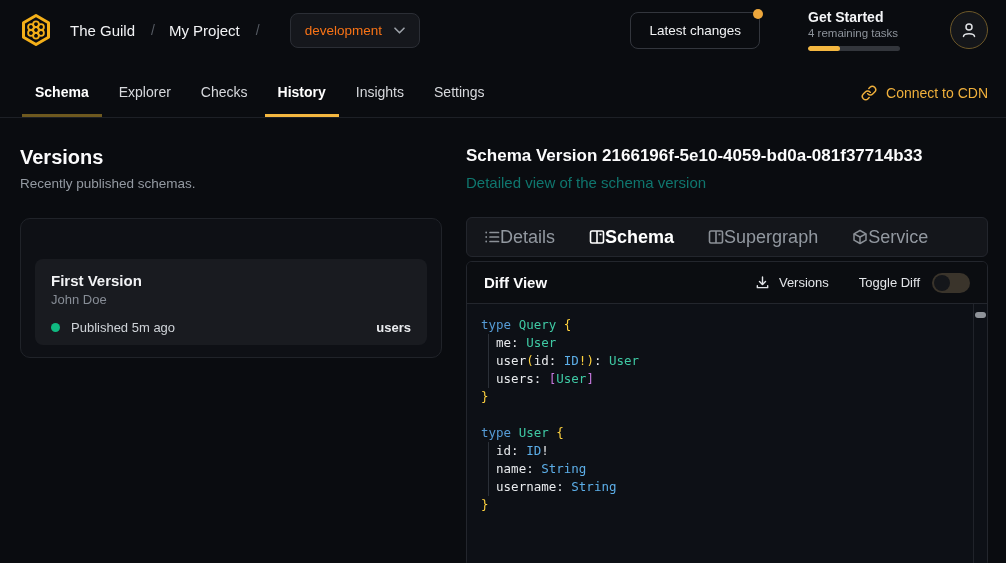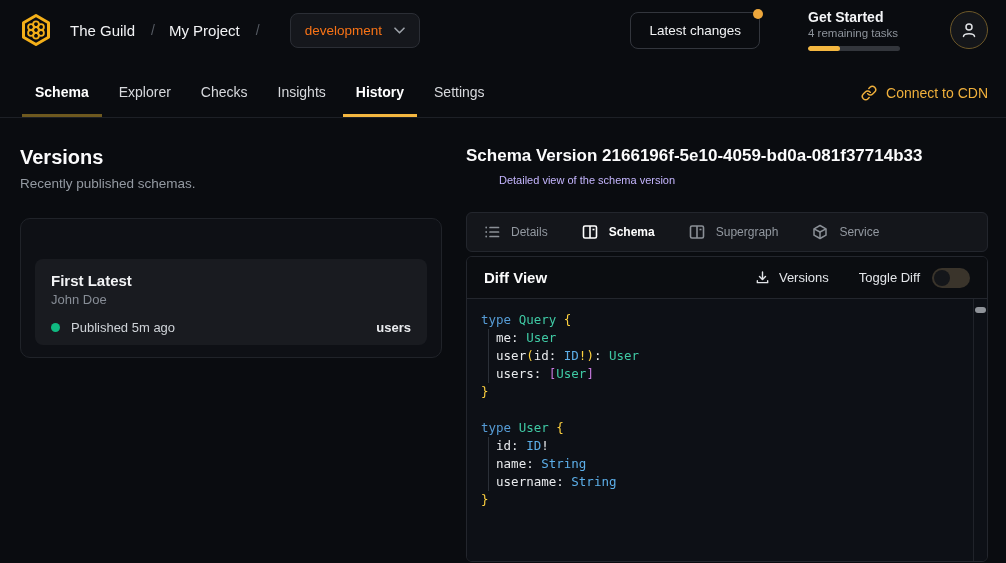--- a/index.html
+++ b/index.html
@@ -83,28 +83,28 @@
     padding: 13px 16px; cursor: pointer;
   }
   .vi-name { font-size: 15px; font-weight: 600; color: #f2f3f5; }
   .vi-author { font-size: 13px; color: #878d96; margin-top: 3px; }
   .vi-row { display: flex; align-items: center; margin-top: 13px; }
   .vi-dot { width: 9px; height: 9px; border-radius: 50%; background: #10b981; }
   .vi-status { font-size: 13px; color: #cfd3d8; margin-left: 11px; }
   .vi-service { margin-left: auto; font-size: 13px; font-weight: 700; color: #e9ebee; }
 
   .detail-title { font-size: 17px; font-weight: 700; color: #fbfbfc; white-space: nowrap; }
-  .detail-sub { font-size: 11px; color: #c4b5fd; margin-top: 8px; margin-left: 33px; }
+  .detail-sub { font-size: 15px; color: #0f766e; margin-top: 8px; }
 
   .tabstrip {
     margin-top: 26px; height: 40px; display: flex; align-items: center;
     background: #14161b; border: 1px solid #23262d; border-radius: 6px;
     padding: 0 17px; gap: 34px;
   }
-  .dtab { display: flex; align-items: center; gap: 11px; font-size: 12px; color: #9298a0; cursor: pointer; }
+  .dtab { display: flex; align-items: center; gap: 0; font-size: 18px; color: #9298a0; cursor: pointer; }
   .dtab svg { stroke: #8b9097; }
   .dtab.active { color: #ffffff; font-weight: 600; }
   .dtab.active svg { stroke: #ffffff; }
 
   .diff-panel {
     margin-top: 4px; border: 1px solid #23262d; border-radius: 6px;
     overflow: hidden; height: 306px; display: flex; flex-direction: column;
   }
   .diff-header {
     height: 41px; flex: 0 0 auto; display: flex; align-items: center;
@@ -200,42 +200,42 @@
         <path d="M3.5 15.5 C3.5 11.8 14.5 11.8 14.5 15.5"></path>
       </svg>
     </span>
   </div>
 </div>
 
 <div class="nav">
   <div class="tab hl-dim">Schema</div>
   <div class="tab">Explorer</div>
   <div class="tab">Checks</div>
+  <div class="tab hl-bright">History</div>
   <div class="tab">Insights</div>
-  <div class="tab hl-bright">History</div>
   <div class="tab">Settings</div>
   <div class="cdn-link">
     <span>
       <svg width="16" height="16" viewBox="0 0 24 24" fill="none" stroke="#f0b03c" stroke-width="2.2" stroke-linecap="round" stroke-linejoin="round">
         <path d="M10 13a5 5 0 0 0 7.54.54l3-3a5 5 0 0 0-7.07-7.07l-1.72 1.71"></path>
         <path d="M14 11a5 5 0 0 0-7.54-.54l-3 3a5 5 0 0 0 7.07 7.07l1.71-1.71"></path>
       </svg>
     </span>
     <span>Connect to CDN</span>
   </div>
 </div>
 
 <div class="main">
 
   <div class="left-col">
     <div class="panel-title">Versions</div>
     <div class="panel-sub">Recently published schemas.</div>
     <div class="versions-card">
       <div class="version-item">
-        <div class="vi-name">First Latest</div>
+        <div class="vi-name">First Version</div>
         <div class="vi-author">John Doe</div>
         <div class="vi-row">
           <span class="vi-dot"></span>
           <span class="vi-status">Published 5m ago</span>
           <span class="vi-service">users</span>
         </div>
       </div>
     </div>
   </div>
 

